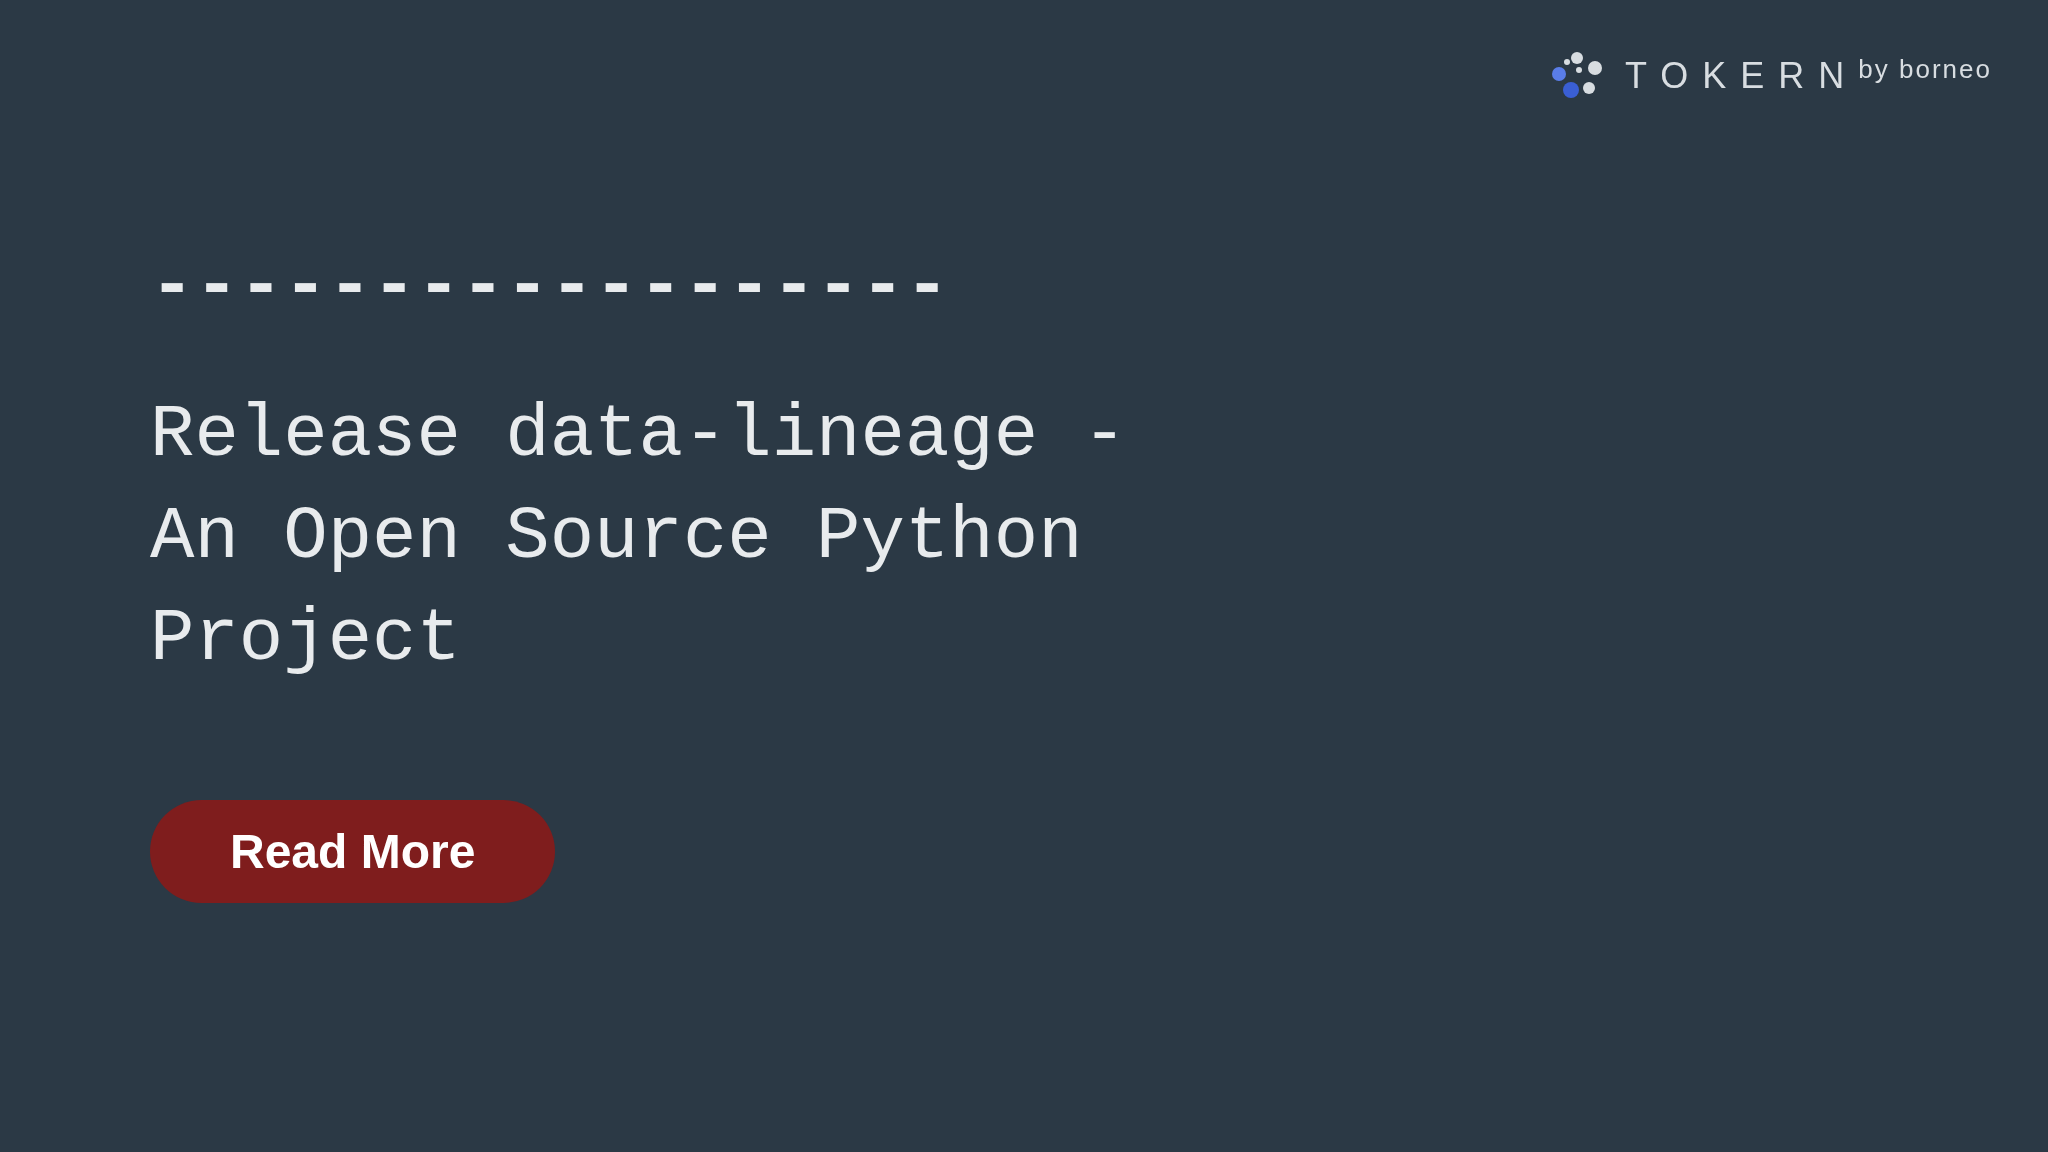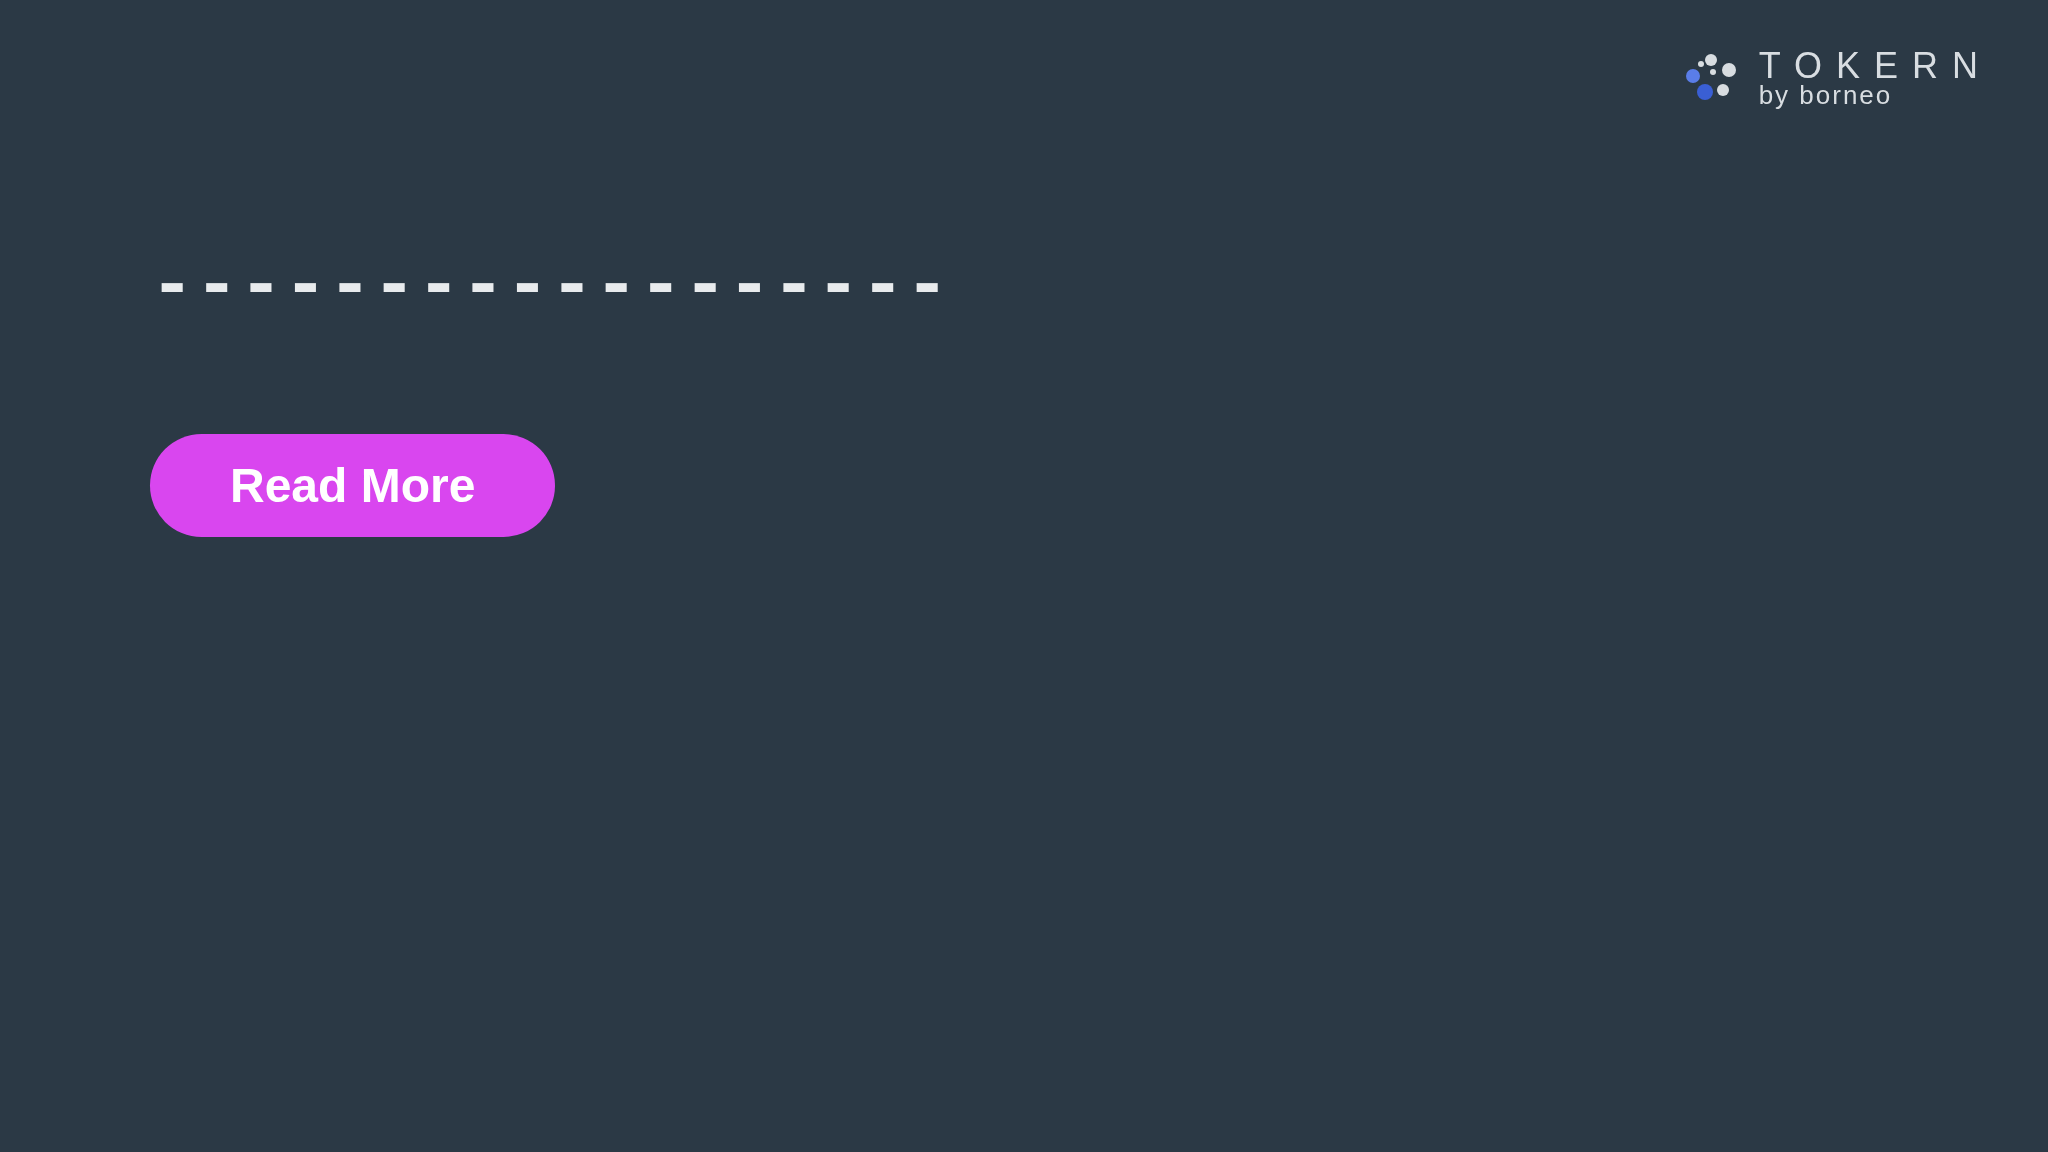--- a/index.html
+++ b/index.html
@@ -23,21 +23,21 @@
       align-items: center;
       gap: 20px;
     }
     .logo-icon {
       width: 56px;
       height: 56px;
       position: relative;
     }
     .logo-text {
       display: flex;
-      flex-direction: column;
+      flex-direction: row;
       align-items: flex-start;
     }
     .logo-title {
       color: #d8dde1;
       font-family: Arial, Helvetica, sans-serif;
       font-size: 36px;
       font-weight: 400;
       letter-spacing: 14px;
       line-height: 1;
     }
@@ -66,21 +66,21 @@
     .headline {
       color: #e8ebed;
       font-family: 'Courier New', Courier, monospace;
       font-size: 74px;
       font-weight: 400;
       line-height: 1.38;
       margin-top: 60px;
       white-space: pre-line;
     }
     .read-more-btn {
-      background: #d946ef;
+      background: #7f1d1d;
       color: #ffffff;
       font-family: Arial, Helvetica, sans-serif;
       font-size: 48px;
       font-weight: 700;
       border: none;
       border-radius: 60px;
       padding: 24px 80px;
       margin-top: 110px;
       cursor: pointer;
       display: inline-block;
@@ -102,14 +102,17 @@
     </svg>
   </div>
   <div class="logo-text">
     <div class="logo-title">TOKERN</div>
     <div class="logo-subtitle">by borneo</div>
   </div>
 </div>
 
 <div class="content">
   <div class="dashes">------------------</div>
+  <div class="headline">Release data-lineage -
+An Open Source Python
+Project</div>
   <button class="read-more-btn">Read More</button>
 </div>
 
 </body></html>

